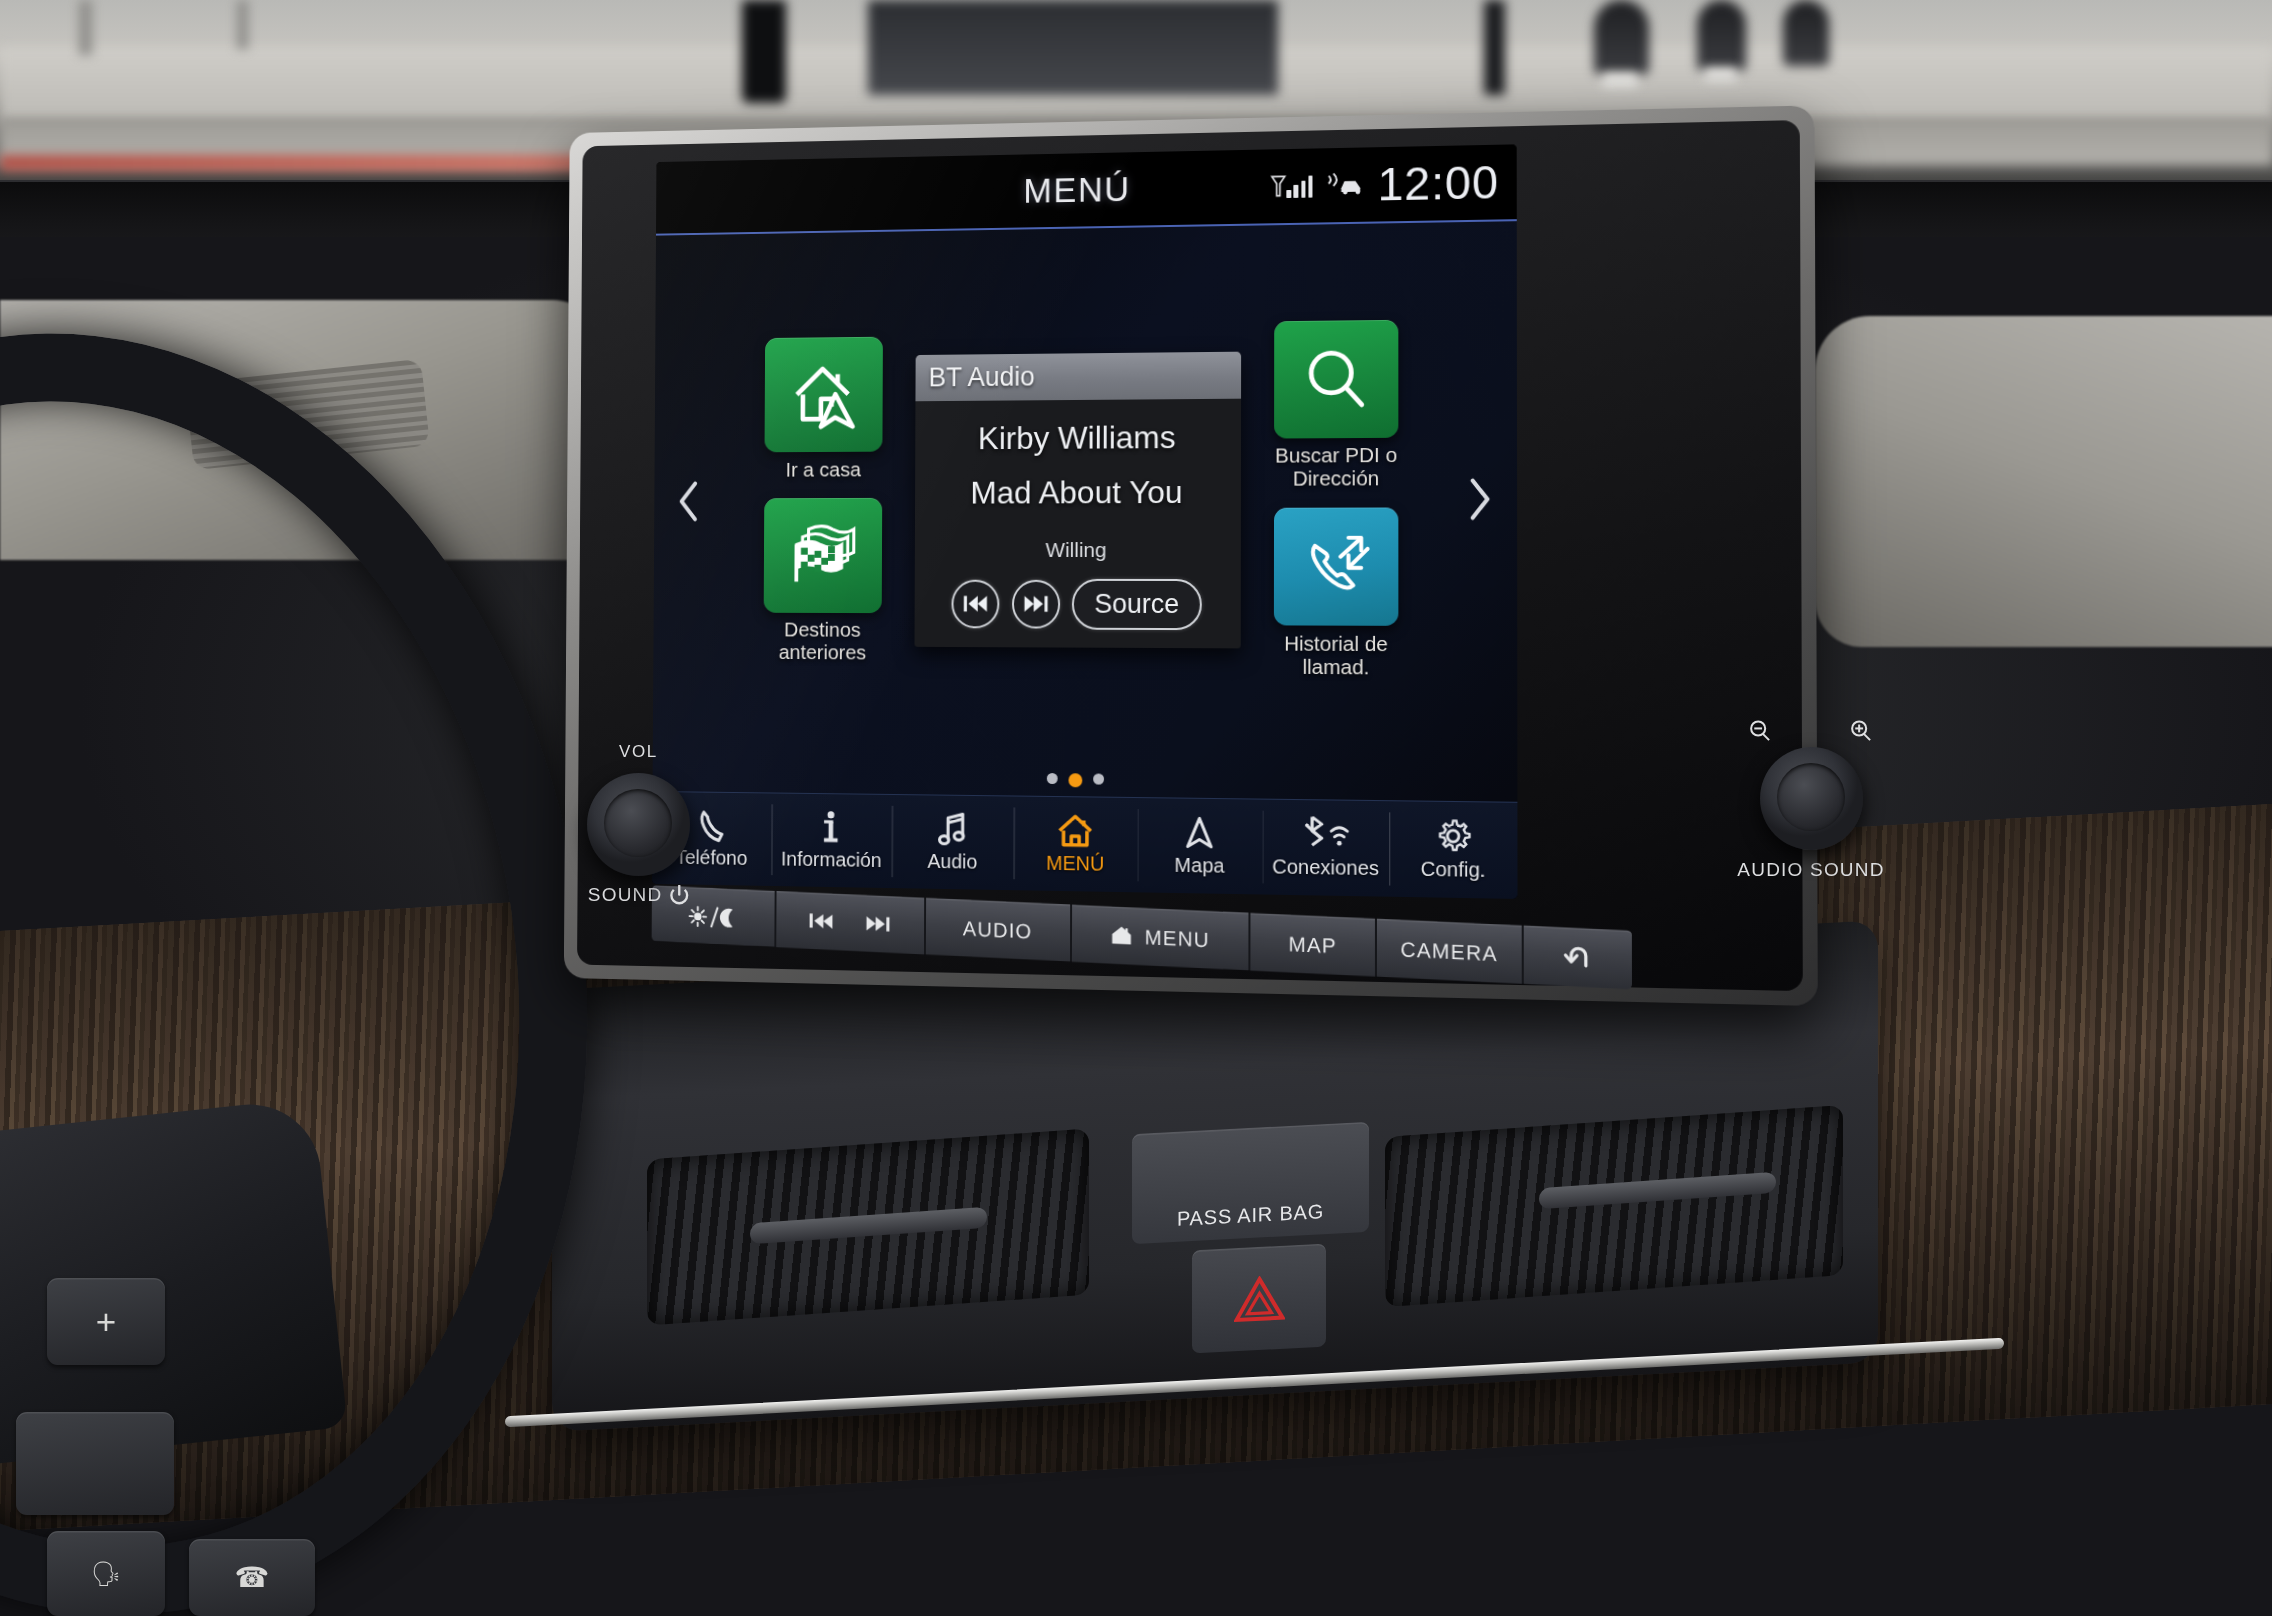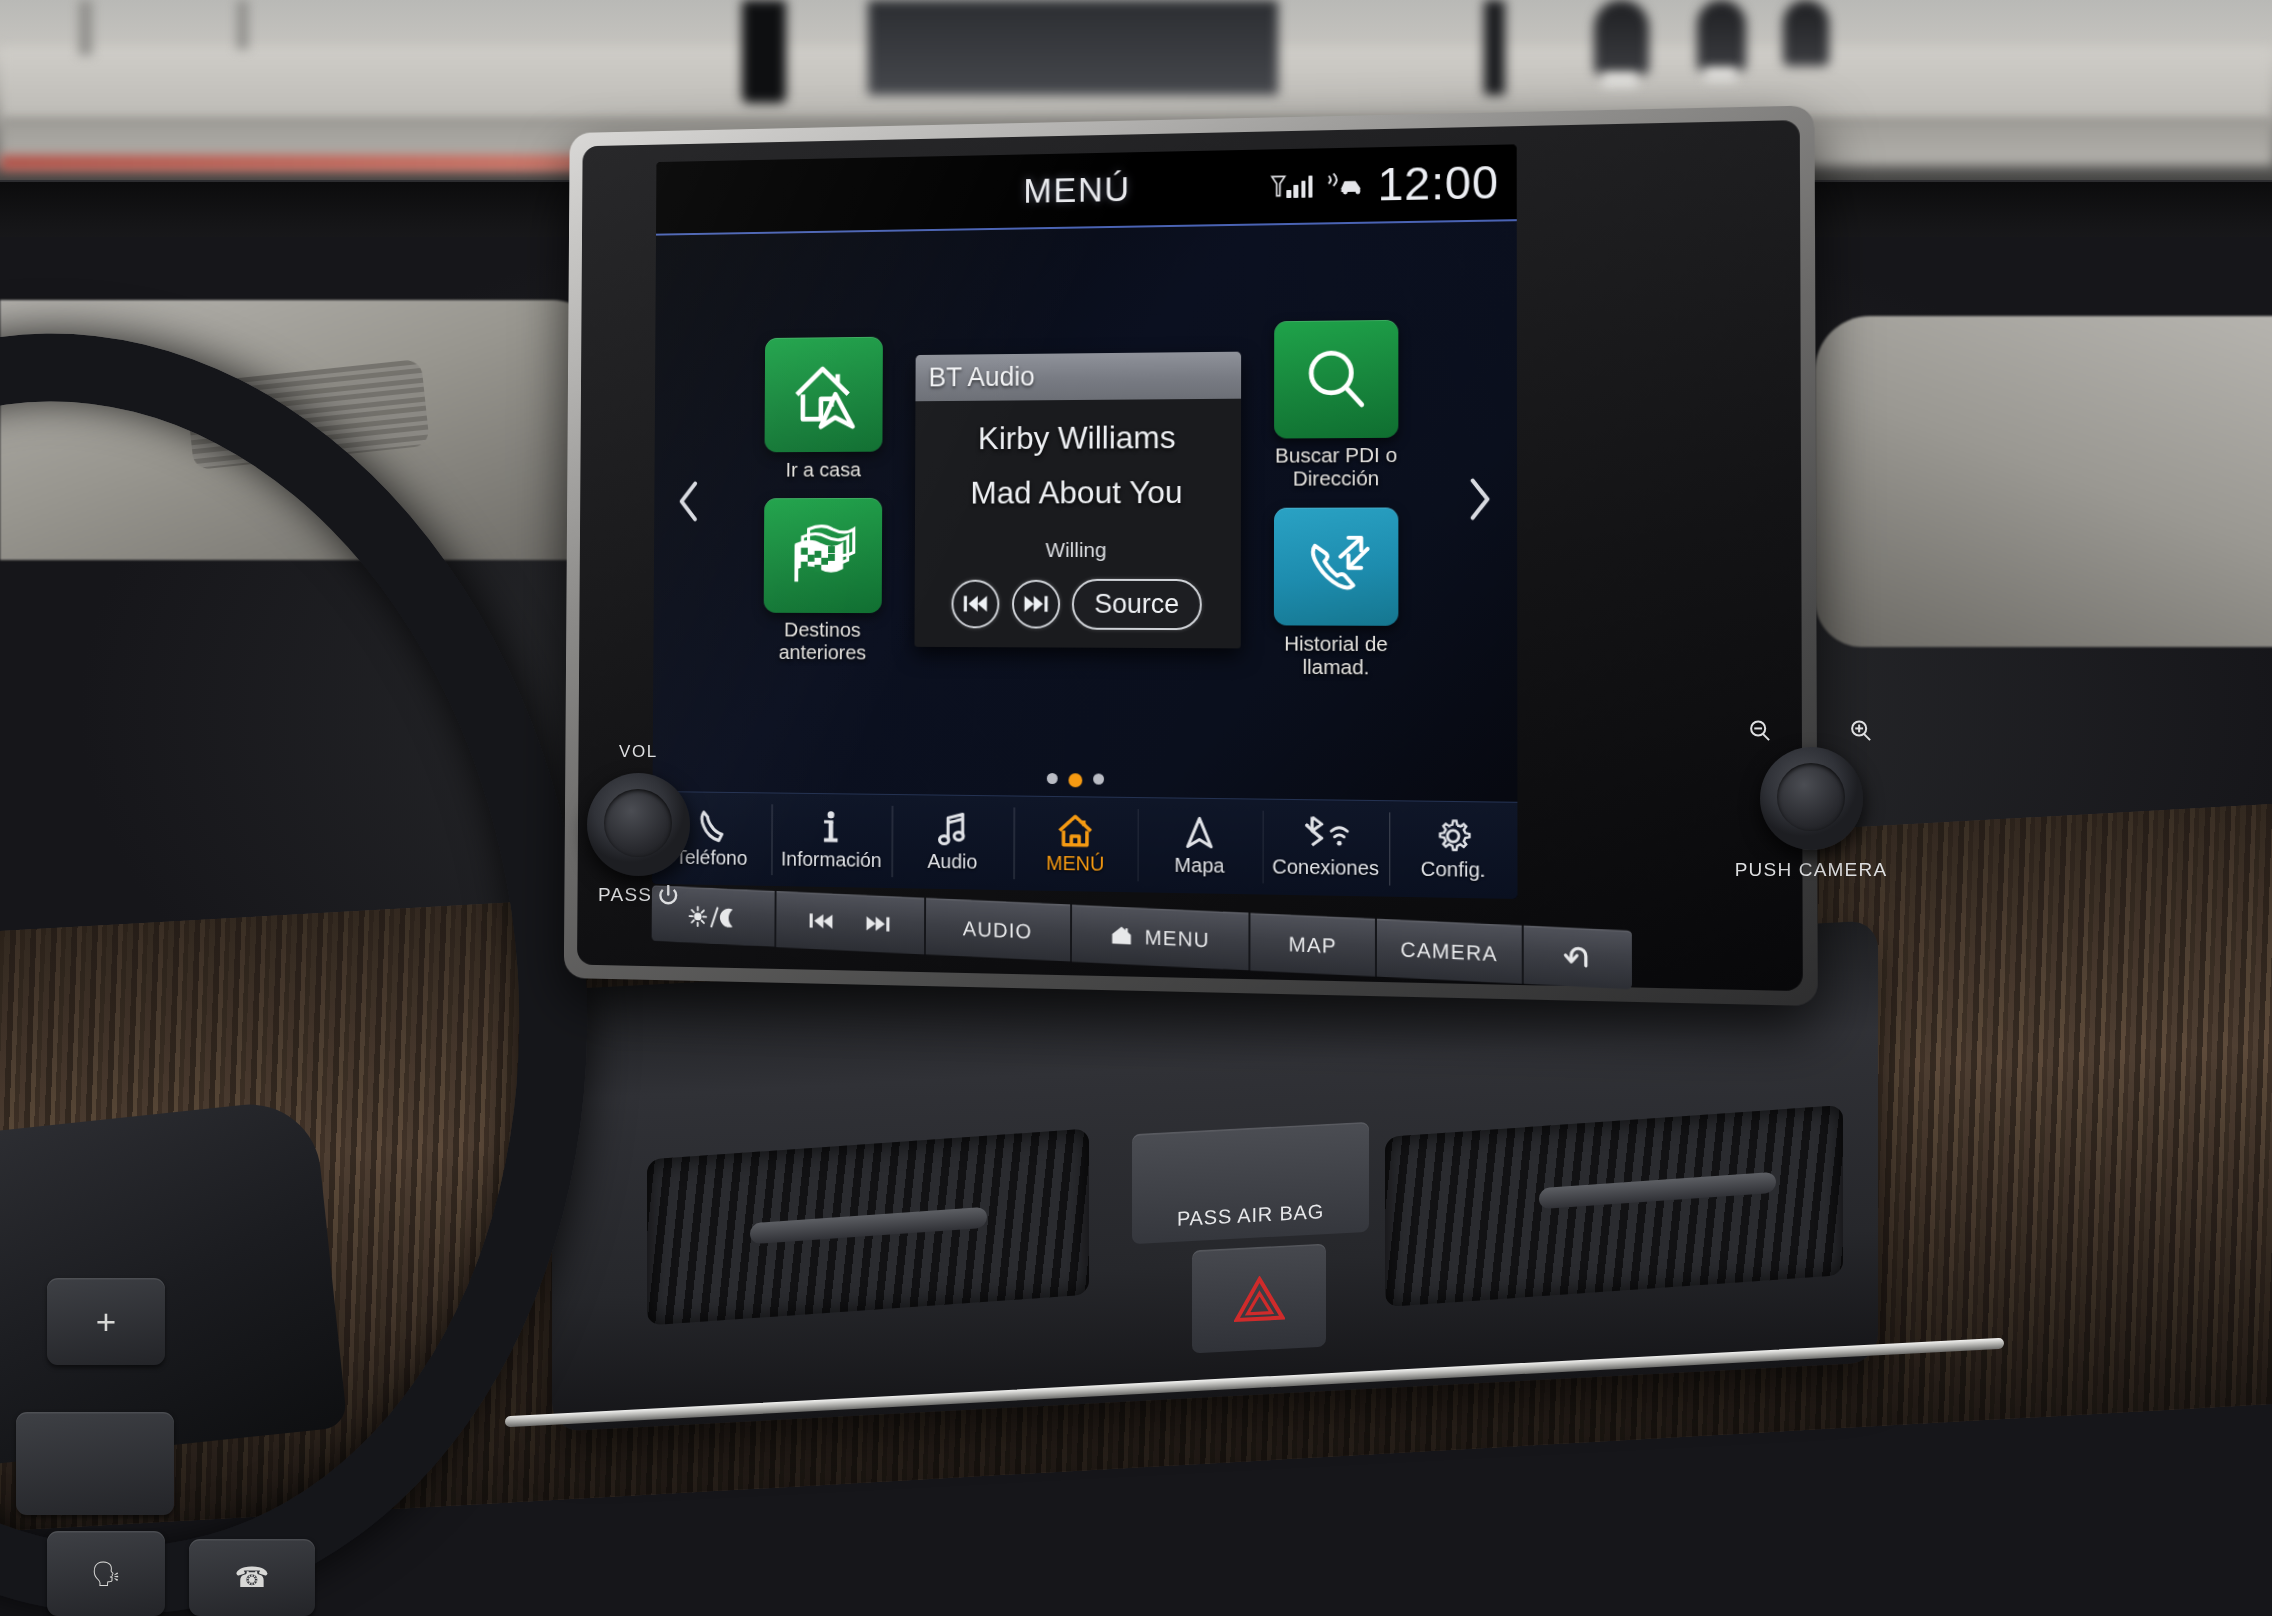--- a/index.html
+++ b/index.html
@@ -635,21 +635,21 @@
           <polyline points="5,14 12,22 19,14" fill="none" stroke="#e7e8ea" stroke-width="4" stroke-linecap="round" stroke-linejoin="round"></polyline>
         </svg>
       </div>
     </div>
   </div>
 
   <div class="knob-wrap" style="left:544px;top:742px;width:189px;">
     <div class="knob-cap">VOL</div>
     <div class="knob" style="margin:11px auto 8px;"></div>
     <div class="knob-sub">
-      <span>PASS</span>
+      <span>SOUND</span>
       <svg width="20.5" height="20.5" viewBox="0 0 26 26">
         <path d="M6 6 a10 10 0 1 0 14 0" fill="none" stroke="#dedfe1" stroke-width="3"></path>
         <line x1="13" y1="1" x2="13" y2="12" stroke="#dedfe1" stroke-width="3" stroke-linecap="round"></line>
       </svg>
     </div>
   </div>
 
   <div class="knob-wrap" style="left:1681px;top:718px;width:260px;">
     <div class="knob-sub" style="gap:76px; margin-bottom:3.2px;">
       <svg width="25" height="24" viewBox="0 0 32 30">
@@ -658,17 +658,17 @@
         <line x1="19" y1="20" x2="27" y2="28" stroke="#dedfe1" stroke-width="2.6"></line>
       </svg>
       <svg width="25" height="24" viewBox="0 0 32 30">
         <circle cx="13" cy="13" r="9" fill="none" stroke="#dedfe1" stroke-width="2.6"></circle>
         <line x1="8" y1="13" x2="18" y2="13" stroke="#dedfe1" stroke-width="2.6"></line>
         <line x1="13" y1="8" x2="13" y2="18" stroke="#dedfe1" stroke-width="2.6"></line>
         <line x1="19" y1="20" x2="27" y2="28" stroke="#dedfe1" stroke-width="2.6"></line>
       </svg>
     </div>
     <div class="knob" style="margin:4.7px auto 9.5px;"></div>
-    <div class="knob-sub">PUSH CAMERA</div>
+    <div class="knob-sub">AUDIO SOUND</div>
   </div>
 
 </div>
 
 
 </body></html>

